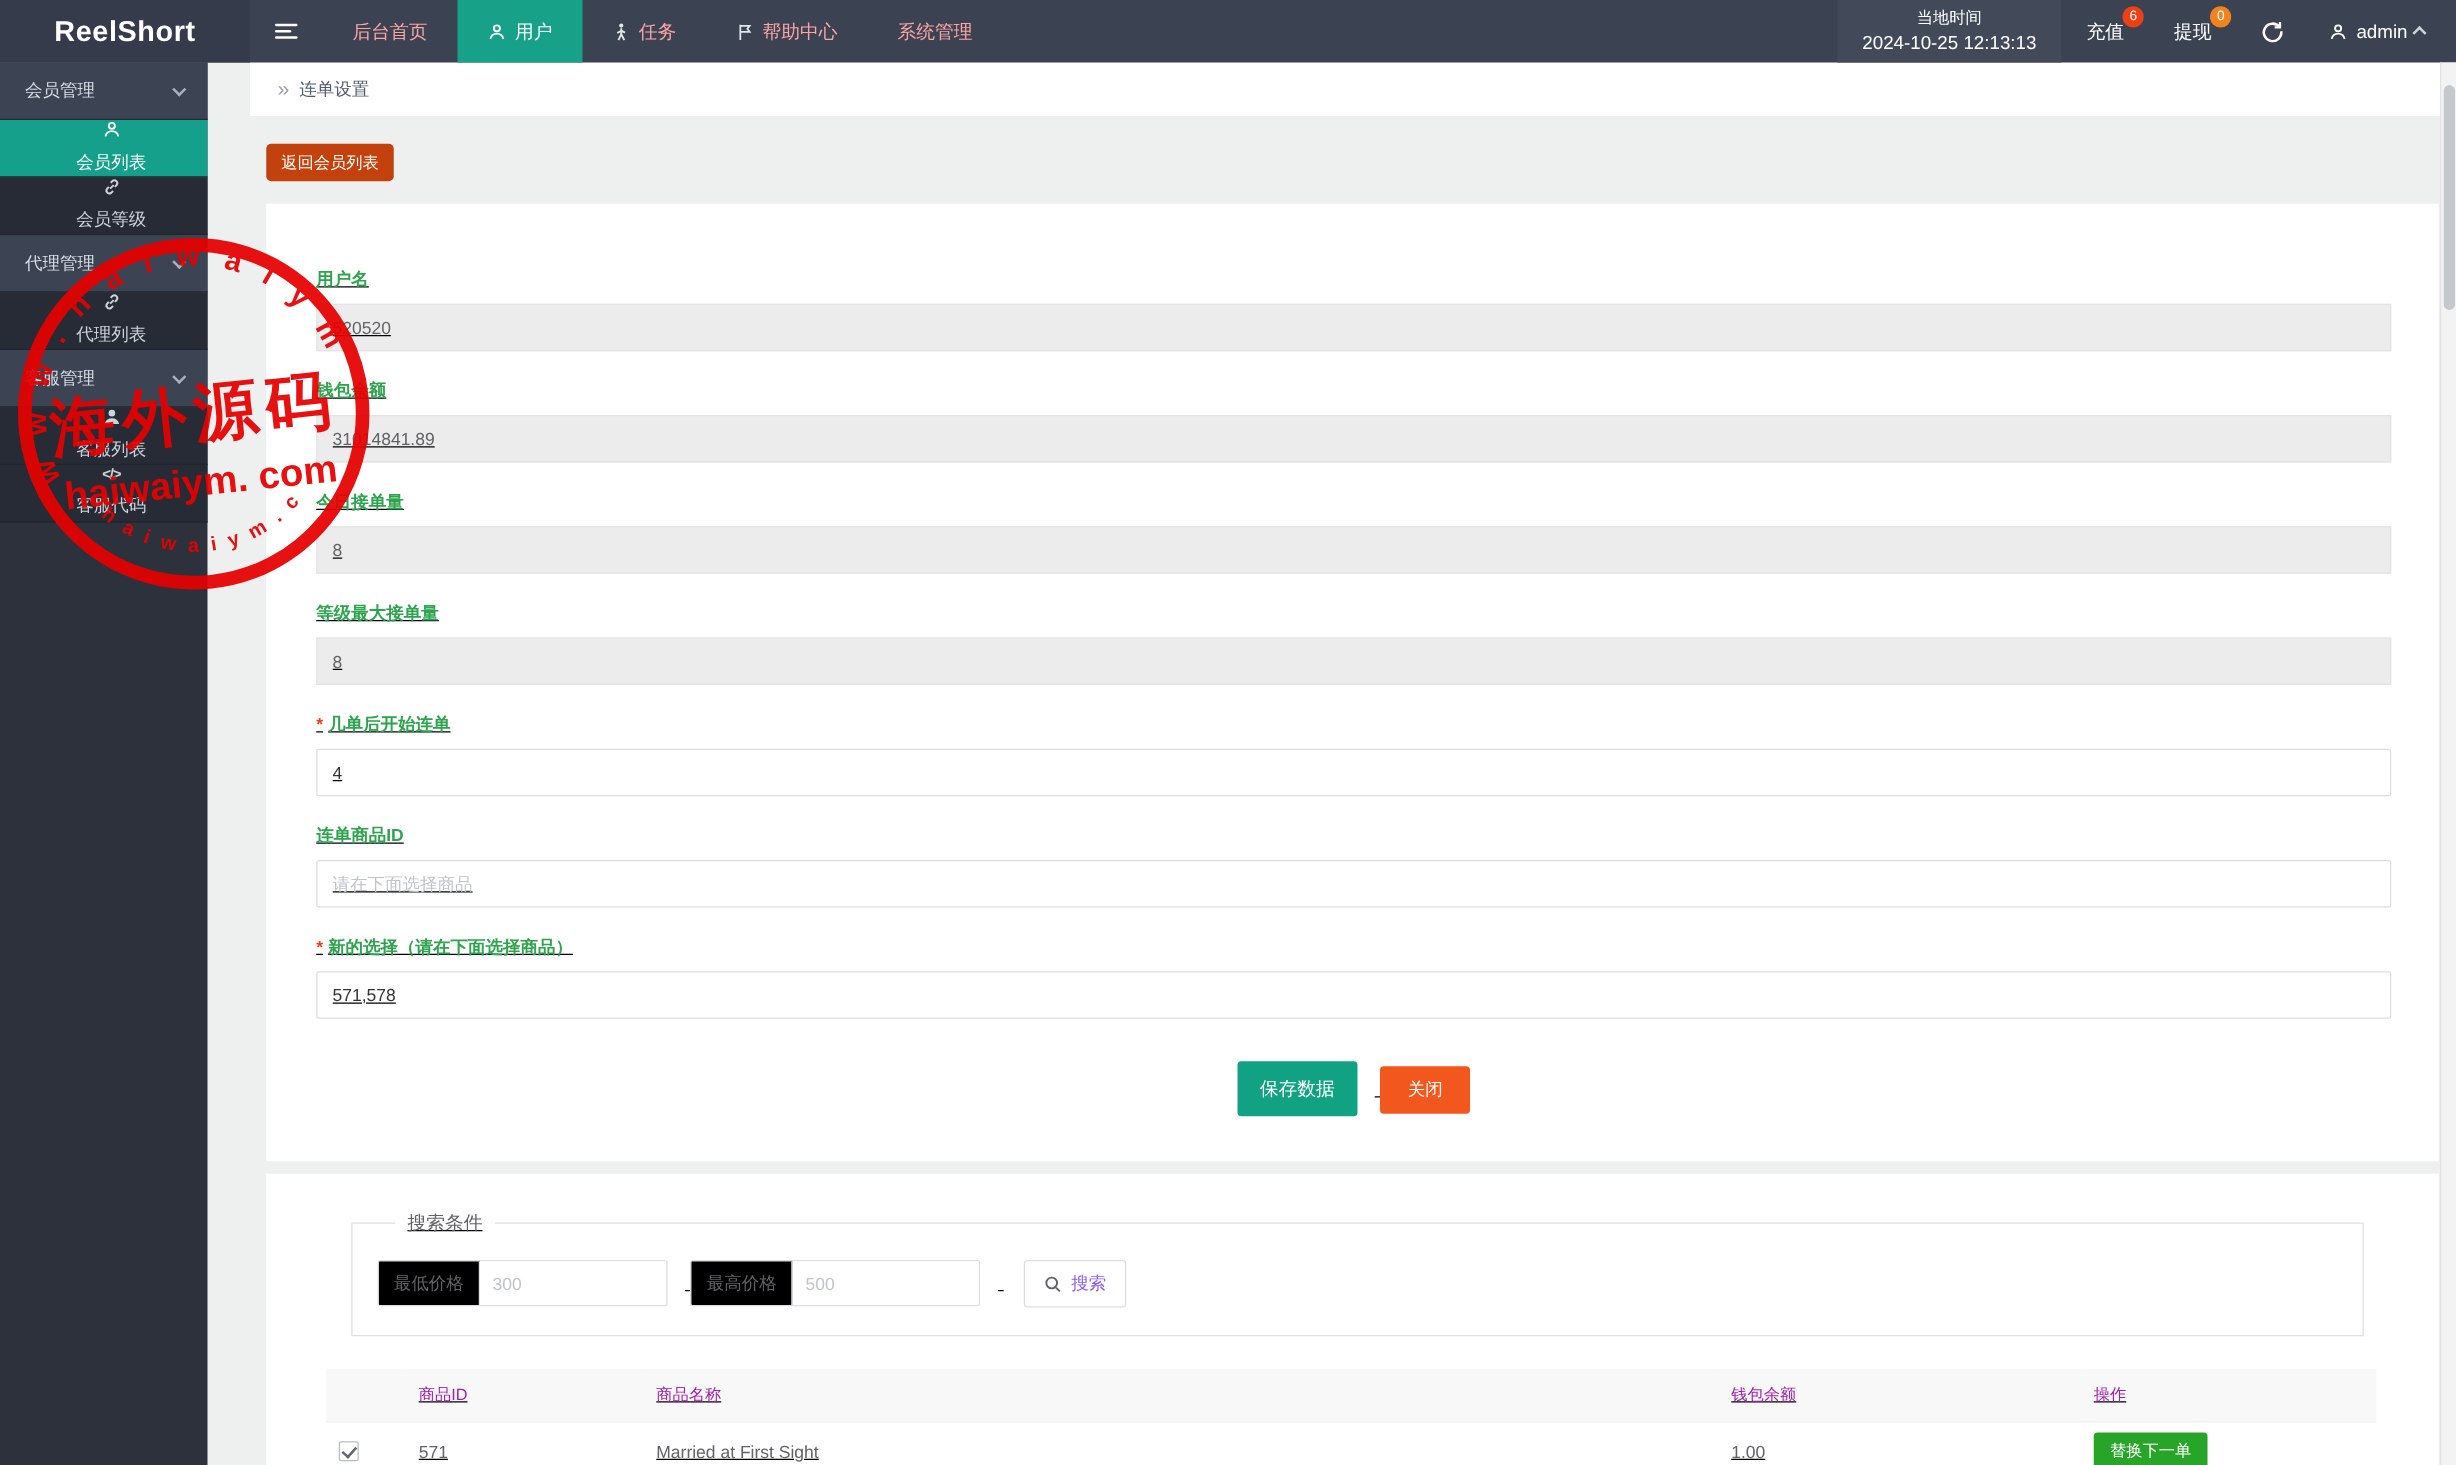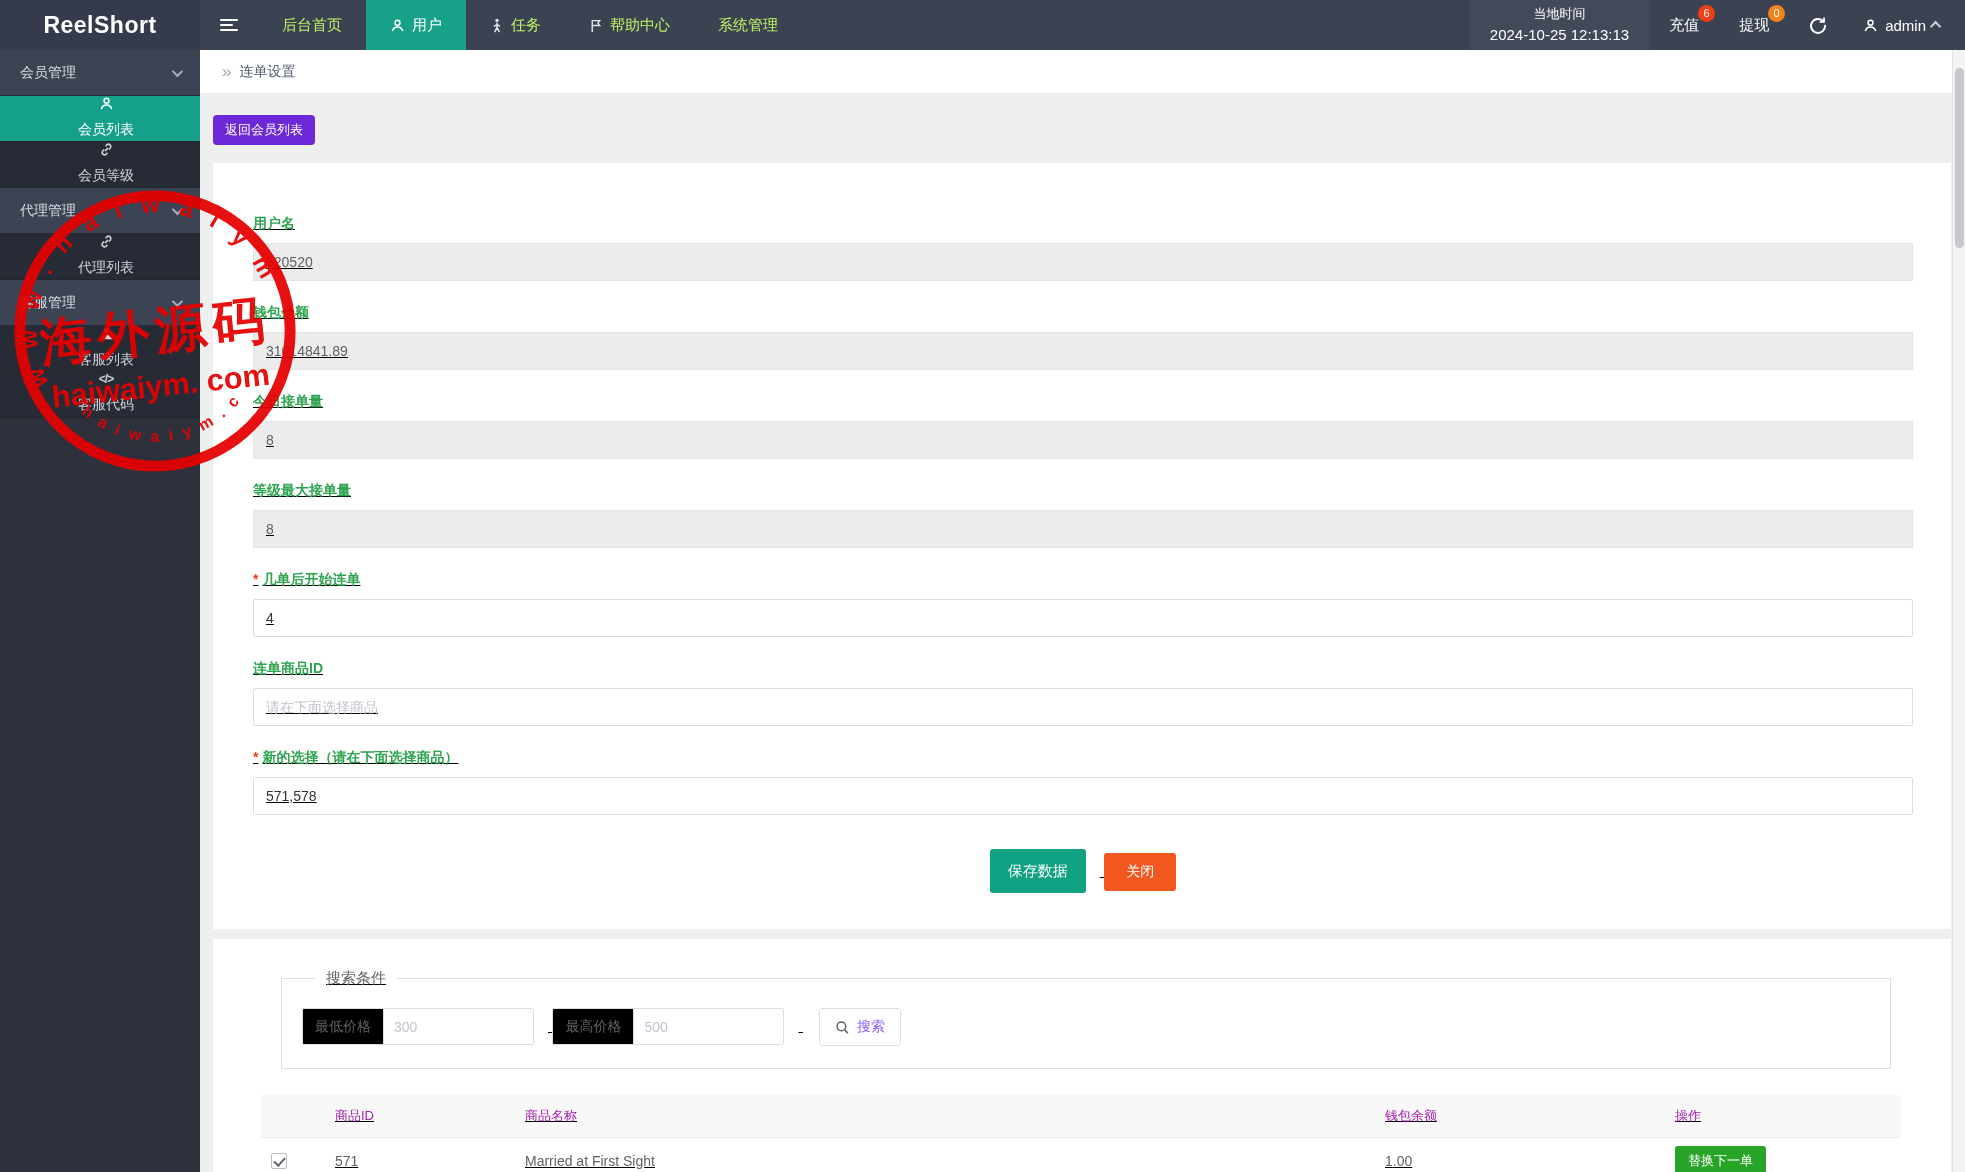--- a/index.html
+++ b/index.html
@@ -8,55 +8,55 @@
   .app { position:relative; width:1965px; height:1172px; background:#eef0ef; overflow:hidden; margin:0 auto; }
 
   
   .topbar { position:absolute; top:0; left:0; right:0; height:50px; background:#3b4252; display:flex; align-items:stretch; z-index:20; }
   .logo { width:200px; background:#353b4a; color:#fff; font-size:23px; font-weight:700; letter-spacing:.5px; display:flex; align-items:center; justify-content:center; }
   .hamburger { width:58px; display:flex; align-items:center; justify-content:center; cursor:pointer; }
   .hamburger .bars { width:18px; }
   .hamburger .bars i { display:block; height:2px; background:#fff; margin:3px 0; border-radius:1px; }
   .hamburger .bars i:nth-child(2){ width:13px; }
   .topmenu { display:flex; align-items:stretch; }
-  .topmenu .mitem { display:flex; align-items:center; gap:7px; padding:0 24px; color:#bef264; font-size:15px; cursor:pointer; }
+  .topmenu .mitem { display:flex; align-items:center; gap:7px; padding:0 24px; color:#fca5a5; font-size:15px; cursor:pointer; }
   .topmenu .mitem.active { background:#17a189; color:#fff; }
   .topmenu .mitem svg, .top-right svg { display:block; }
   .top-right { margin-left:auto; display:flex; align-items:stretch; }
   .timebox { background:#424a5a; color:#fff; display:flex; flex-direction:column; justify-content:center; align-items:center; padding:0 20px; line-height:1.5; }
   .timebox .t1 { font-size:13px; }
   .timebox .t2 { font-size:15px; }
   .topaction { position:relative; display:flex; align-items:center; padding:0 20px; color:#fff; font-size:15px; cursor:pointer; }
   .badge { position:absolute; top:5px; right:4px; min-width:17px; height:17px; line-height:17px; text-align:center; border-radius:9px; font-size:11px; color:#fff; padding:0 4px; }
   .badge.red { background:#ed4014; }
   .badge.orange { background:#f0831e; }
   .adminbox { display:flex; align-items:center; gap:7px; padding:0 24px 0 16px; color:#fff; font-size:15px; cursor:pointer; }
   .chev { width:8px; height:8px; border-right:2px solid #cfd3dc; border-bottom:2px solid #cfd3dc; display:inline-block; }
   .chev.down { transform:rotate(45deg) translateY(-2px); }
   .chev.up { transform:rotate(-135deg) translateY(-2px); }
 
   
-  .sidebar { position:absolute; top:50px; left:0; bottom:0; width:200px; background:#2c313c; z-index:10; }
+  .sidebar { position:absolute; top:50px; left:0; bottom:0; width:166px; background:#2c313c; z-index:10; }
   .srow { height:46px; display:flex; align-items:center; font-size:14px; cursor:pointer; }
   .srow.group { background:#3c4352; color:#d9dde5; padding:0 20px; border-bottom:1px solid #262a33; }
   .srow.group .chev { margin-left:auto; border-color:#aab0bc; }
   .srow.item { background:#272b35; color:#ced3dc; padding:0 14px 0 26px; gap:10px; border-bottom:1px solid #21252e;flex-direction:column; }
   .srow.item.active { background:#14a08b; color:#fff; }
   .srow.item svg { flex:none; }
   .code-ic { font-size:12px; font-weight:700; letter-spacing:-1px; }
 
   
   .crumbbar { position:absolute; top:50px; left:200px; right:0; height:44px; background:#fff; border-bottom:1px solid #e7e9eb; display:flex; align-items:center; padding-left:22px; z-index:5; }
   .crumbbar .arrows { color:#9aa1ab; font-size:17px; margin-right:8px; }
   .crumbbar .title { color:#515a6e; font-size:14px; }
 
   
   .main { position:absolute; top:94px; left:200px; right:0; bottom:0; overflow:hidden; background:#eef0ef; }
   .toolrow { padding:21px 14px 18px 13px; }
-  .btn-blue { background:#6d28d9; color:#fff; border:none; border-radius:4px; height:30px; padding:0 12px; font-size:13px; cursor:pointer; font-family:inherit; }
+  .btn-blue { background:#c2410c; color:#fff; border:none; border-radius:4px; height:30px; padding:0 12px; font-size:13px; cursor:pointer; font-family:inherit; }
 
   .card { background:#fff; margin:0 14px 0 13px;text-decoration:underline; }
   .card.form-card { padding:52px 38px 36px 40px; }
 
   .field { margin-bottom:23px; }
   .field label { display:block; color:#2ea44f; font-size:14px; font-weight:700; margin-bottom:10px; }
   .field label .req { color:#ed3f14; margin-right:4px; font-weight:700; }
   .ctl { display:block; width:100%; height:38px; font-size:14px; padding:0 12px; font-family:inherit; outline:none; }
   .ctl.disabled { background:#ececec; border:1px solid #e3e3e3; color:#606266; }
   .ctl.editable { background:#fff; border:1px solid #d9dde2; border-radius:2px; color:#333; }

